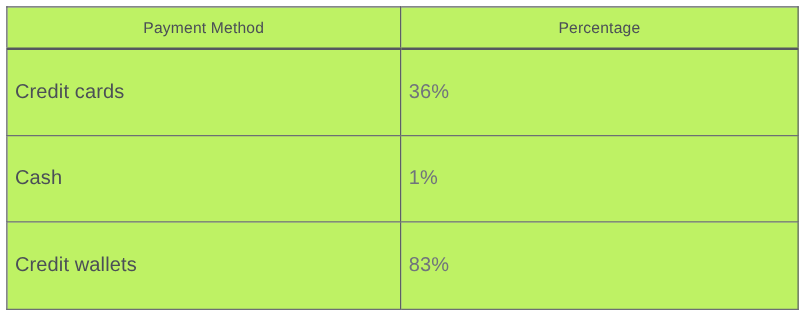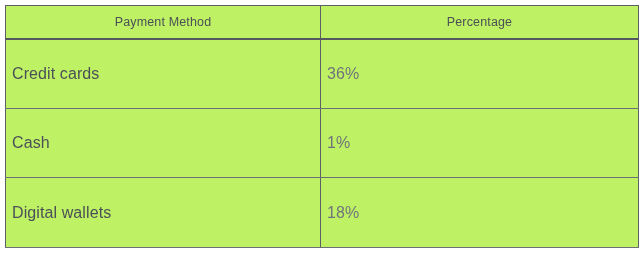--- a/index.html
+++ b/index.html
@@ -102,19 +102,19 @@
       <tbody>
         <tr>
           <td class="cell-method">Credit cards</td>
           <td class="cell-pct">36%</td>
         </tr>
         <tr>
           <td class="cell-method">Cash</td>
           <td class="cell-pct">1%</td>
         </tr>
         <tr>
-          <td class="cell-method">Digital wallets</td>
-          <td class="cell-pct">18%</td>
+          <td class="cell-method">Credit wallets</td>
+          <td class="cell-pct">83%</td>
         </tr>
       </tbody>
     </table>
   </div>
 </div>
 
 </body></html>

